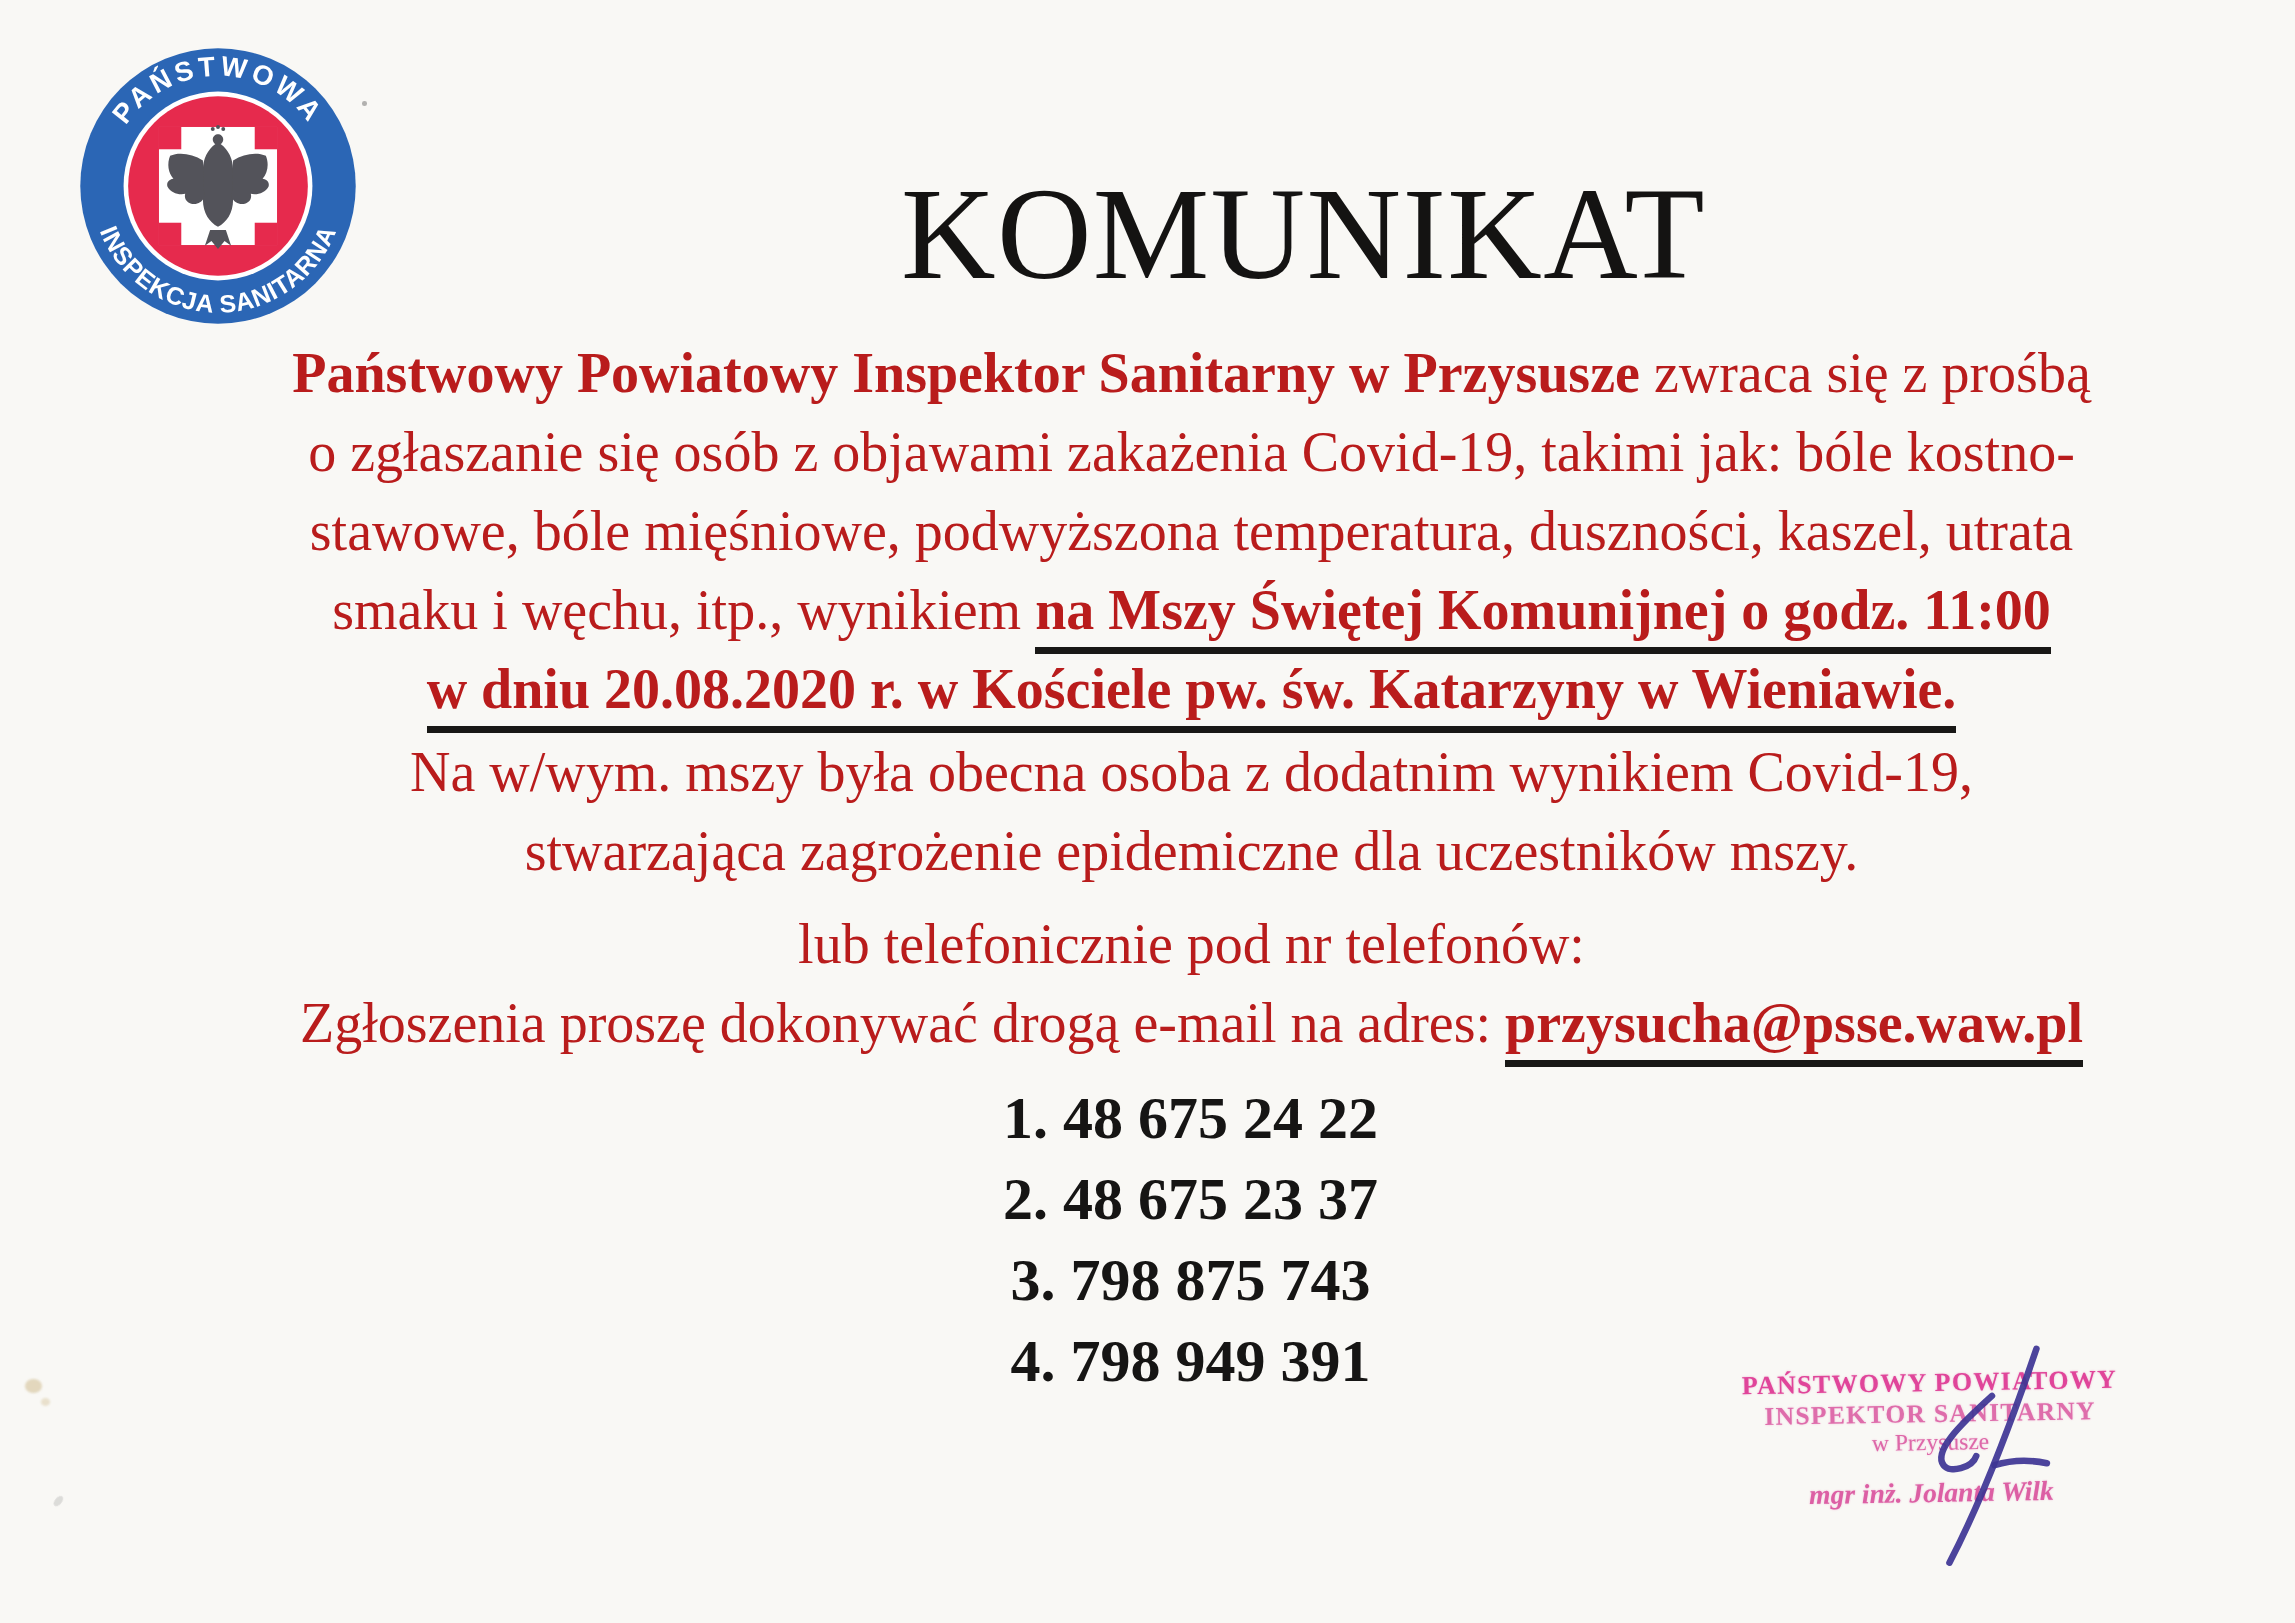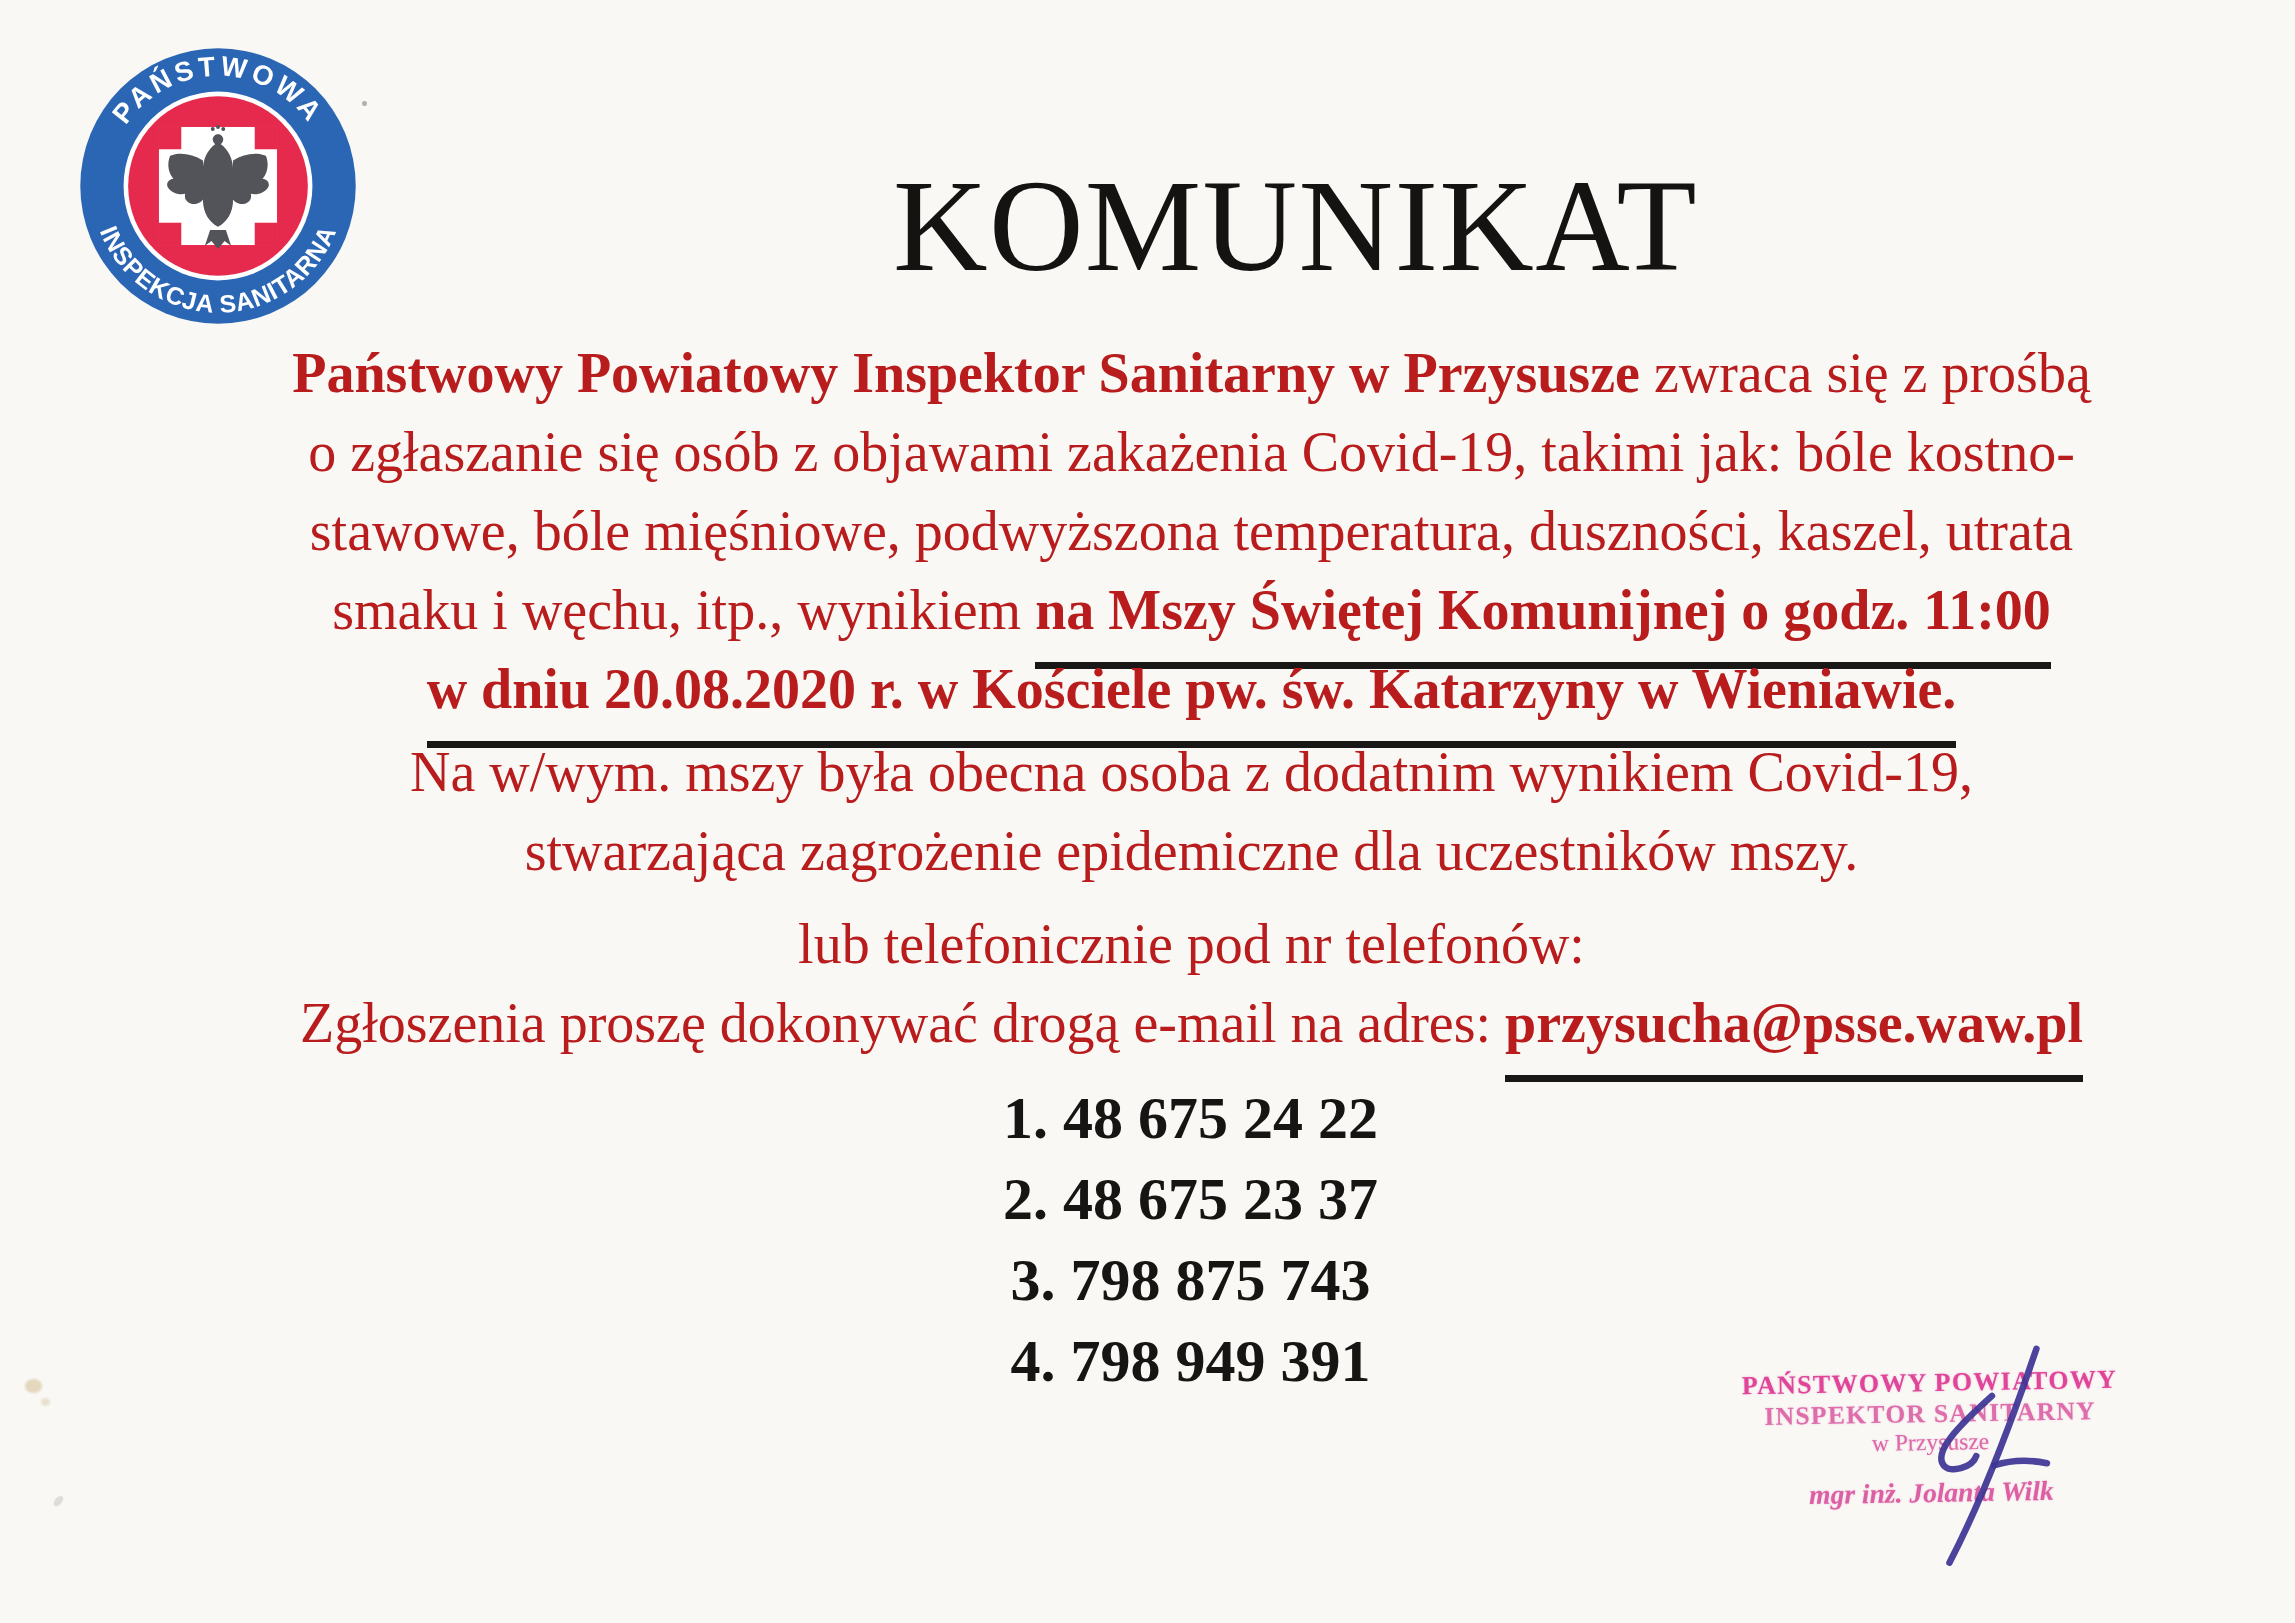--- a/index.html
+++ b/index.html
@@ -8,32 +8,32 @@
     background:#f9f8f5;
     font-family:"Liberation Serif", serif;
     color:#1b1a18;
   }
   .page{position:absolute;inset:0;}
   
   .logo{position:absolute;left:77px;top:45px;width:282px;height:282px;filter:blur(0.5px);}
   .ring-text{font-family:"Liberation Sans", sans-serif;font-weight:bold;fill:#ffffff;}
   
   .title{
-    position:absolute;left:885px;top:152px;margin:8px;
+    position:absolute;left:885px;top:152px;margin:16px;
     font-size:131px;font-weight:normal;letter-spacing:1.3px;line-height:1;
     color:#141312;white-space:nowrap;
   }
   
   .para{position:absolute;left:0;width:2295px;text-align:center;
         font-size:56px;line-height:79px;white-space:nowrap;color:#b91c1c;margin-left:44px;}
   .p1{top:334px;}
   .p2{top:733px;}
   .p3{top:905px;}
   .b{font-weight:bold;}
-  .u{border-bottom:7.2px solid #191816;padding-bottom:21px;}
+  .u{border-bottom:7.2px solid #191816;padding-bottom:6px;}
   
   .phones{position:absolute;left:0;top:1078px;width:2295px;text-align:center;}
   .phones-inner{display:inline-block;text-align:center;transform:translateX(43px);
         font-size:60px;font-weight:bold;line-height:81px;color:#161514;}
   
   .stamp{
     position:absolute;left:1701px;top:1370px;width:459px;text-align:center;
     transform:rotate(-1deg);
     color:#d94f9c;text-shadow:0 0 2px rgba(217,79,156,.45);
     line-height:1;

